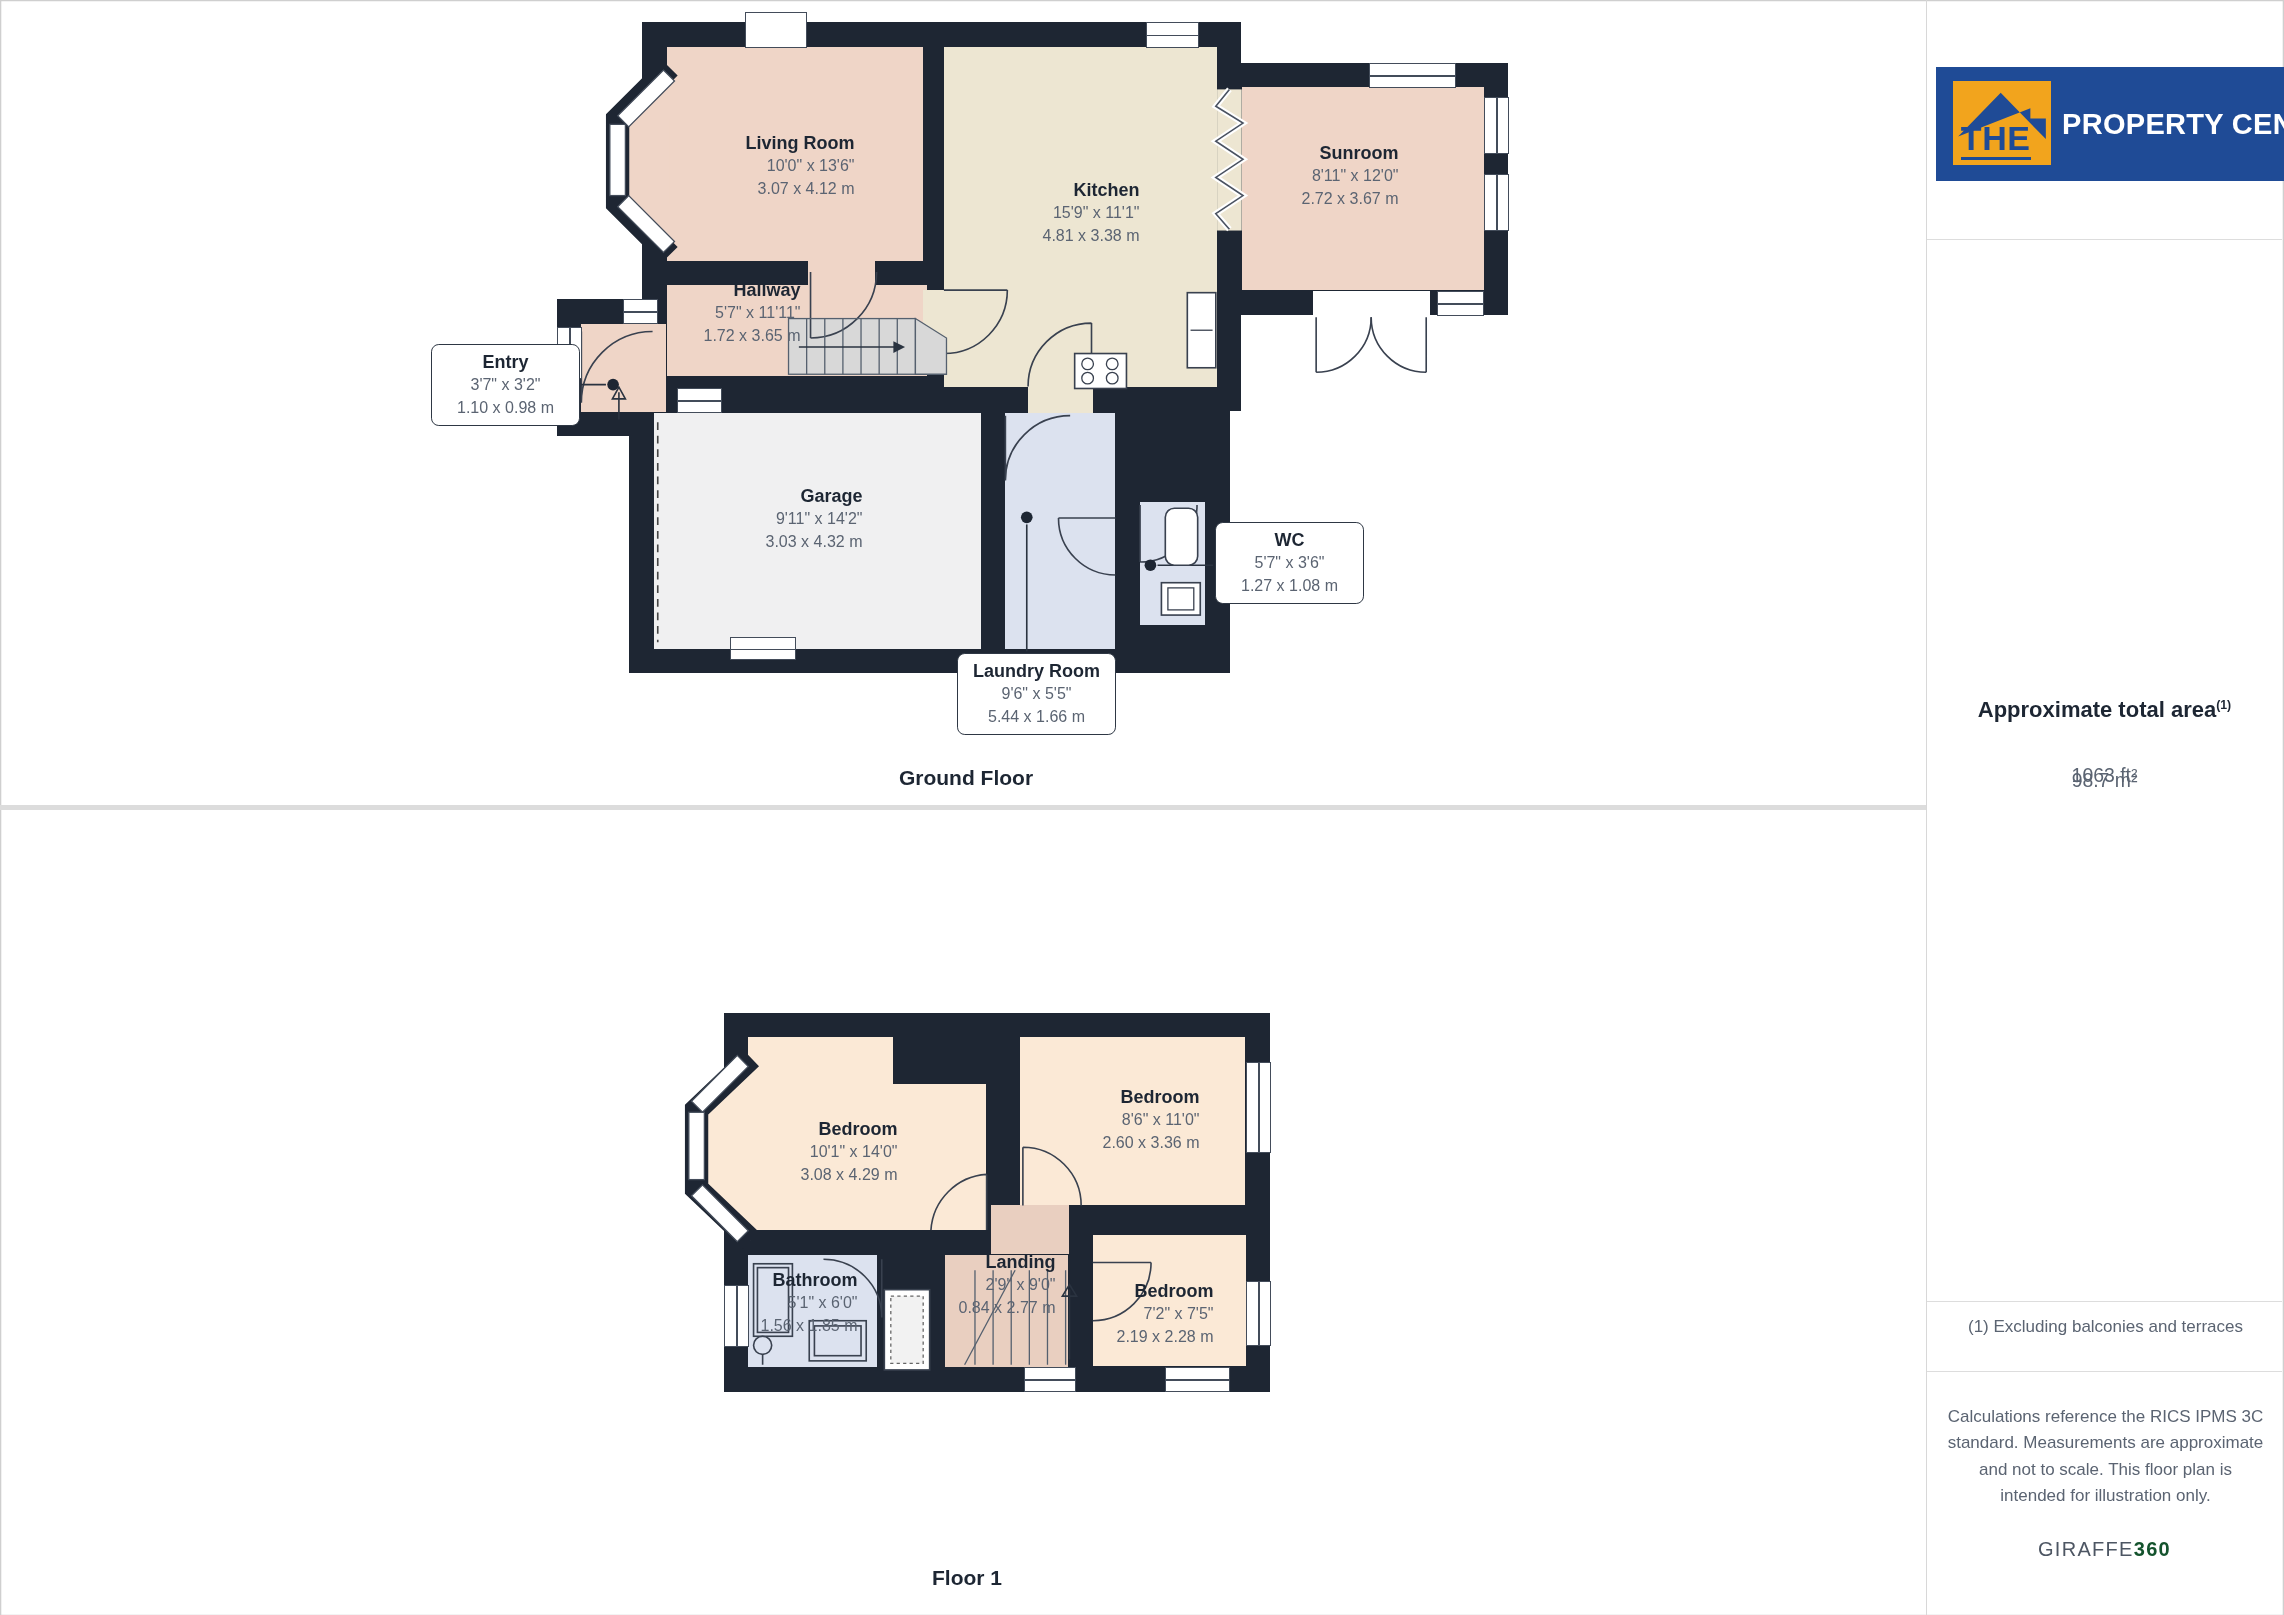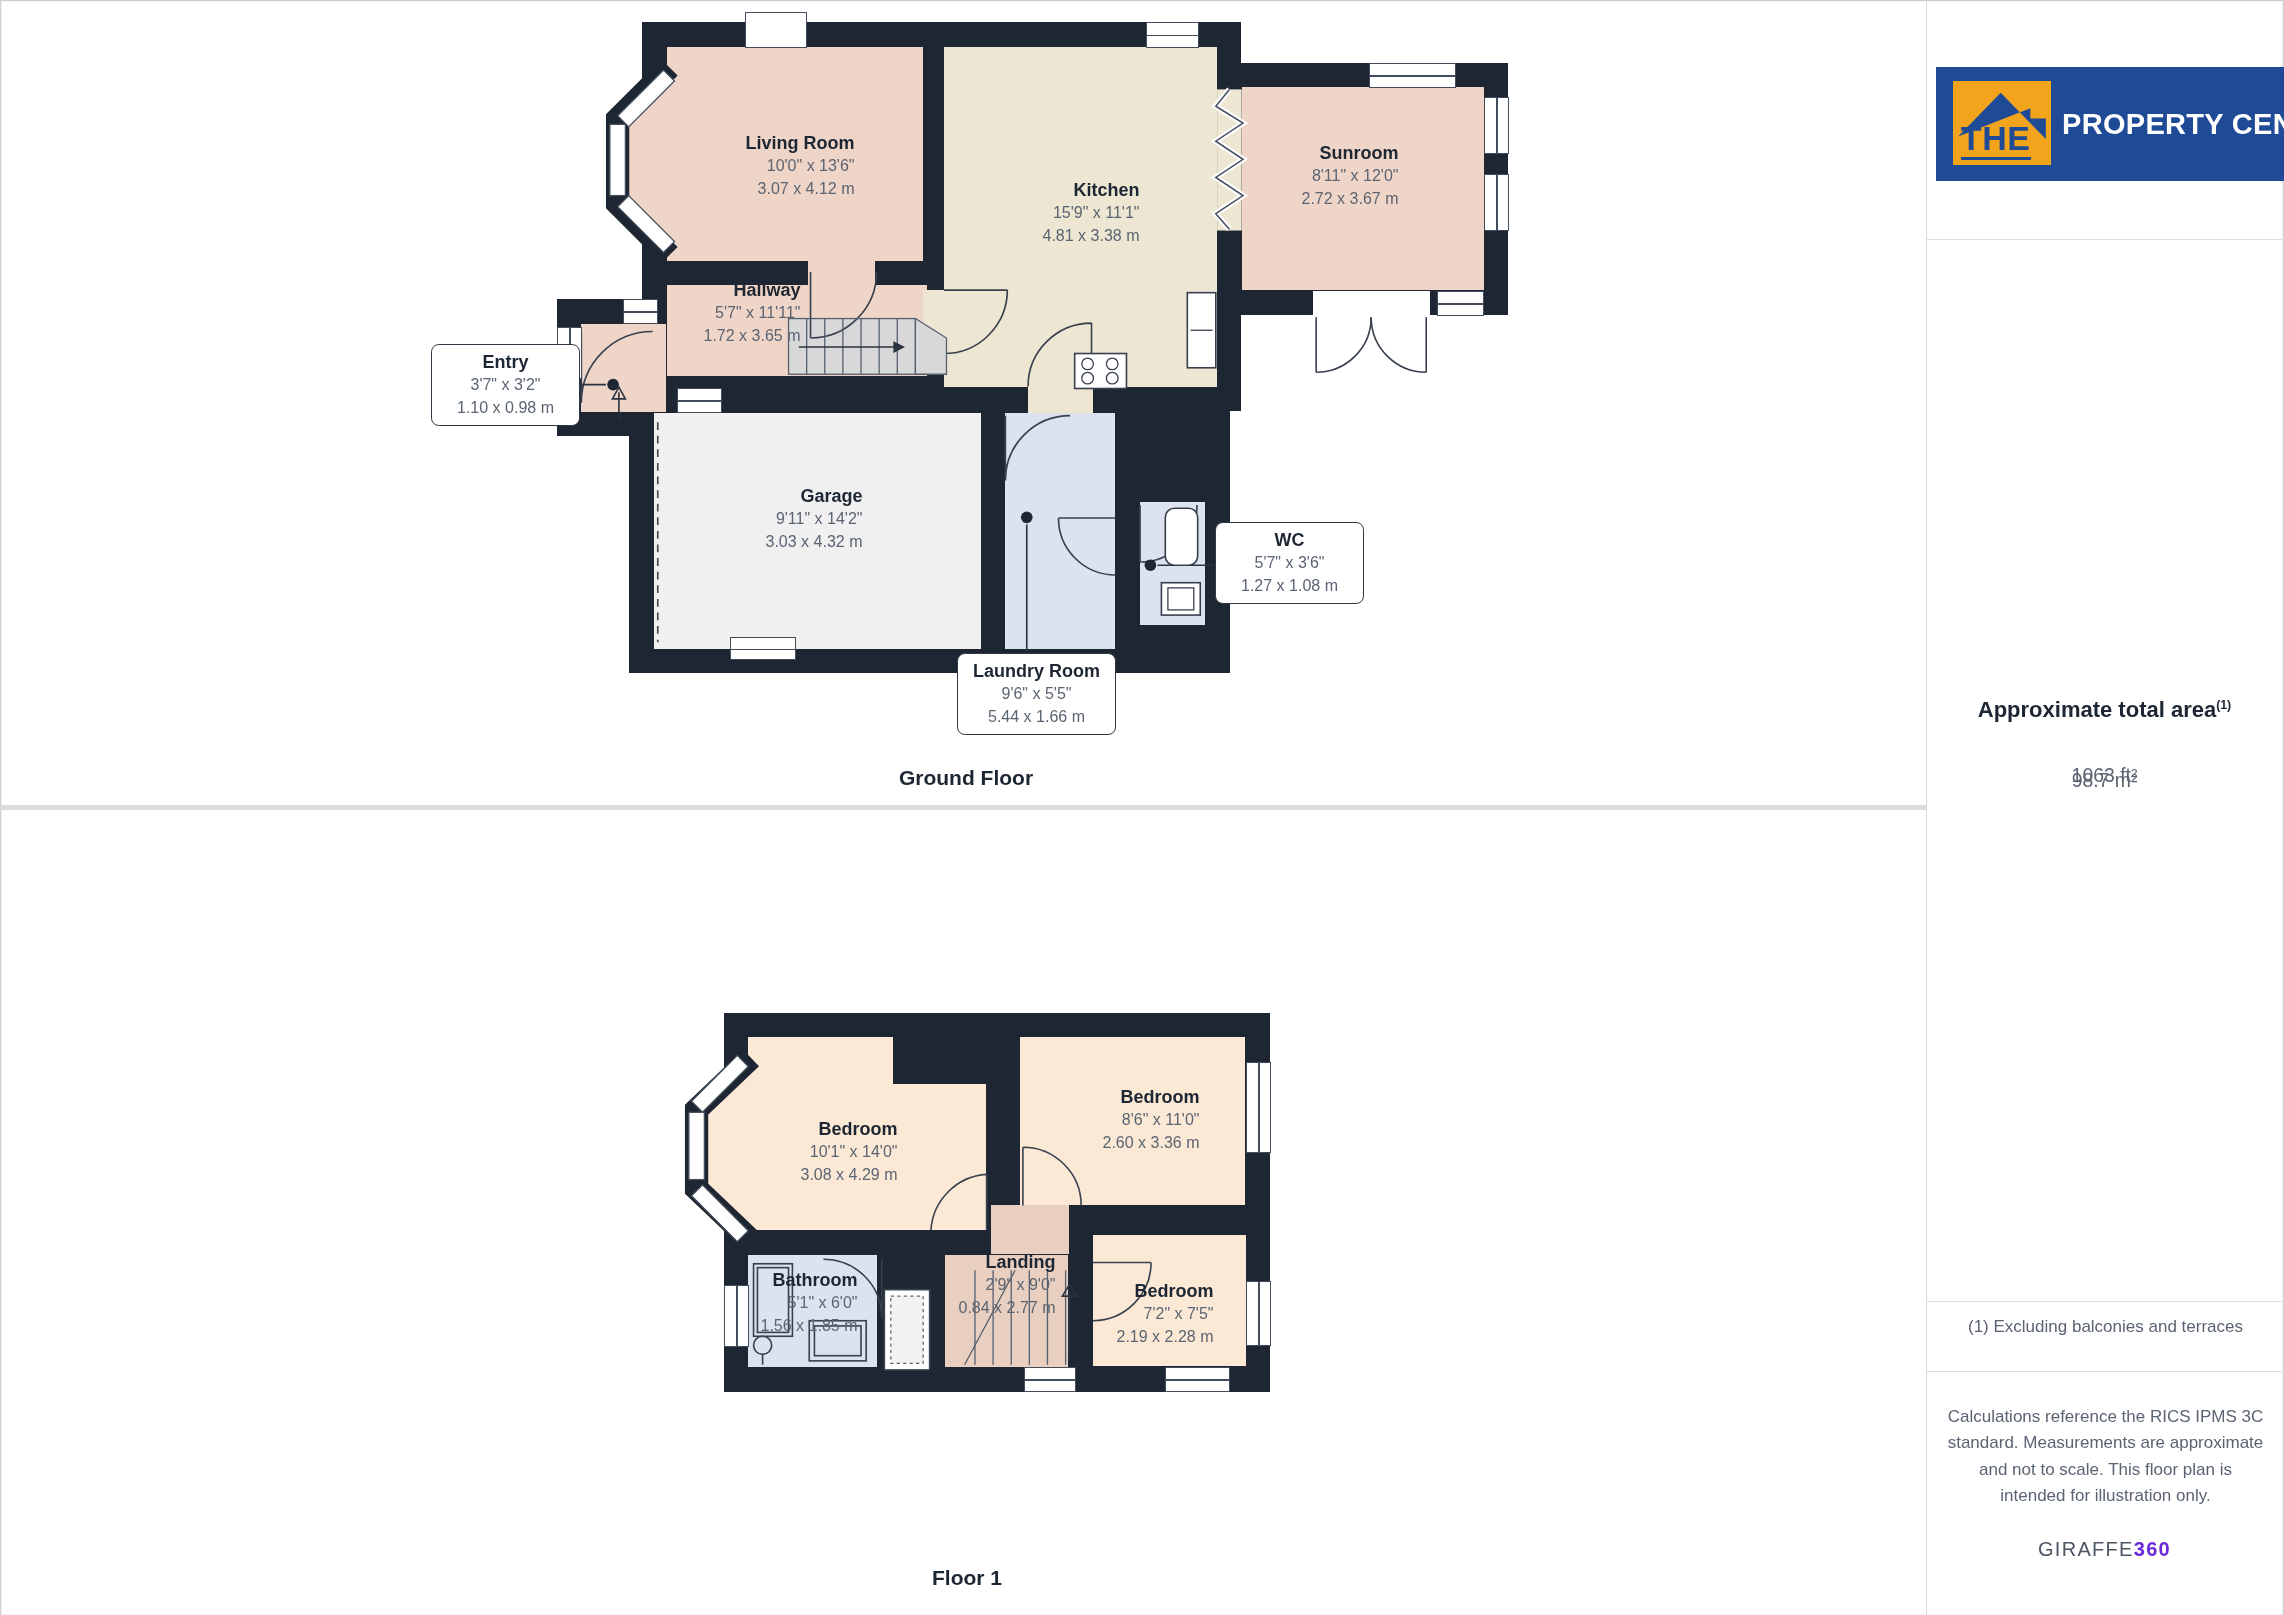--- a/index.html
+++ b/index.html
@@ -48,21 +48,21 @@
   }
   .logo-text{
     position:absolute;left:126px;top:0;height:114px;display:flex;align-items:center;
     color:#fff;font-size:29px;font-weight:bold;letter-spacing:0.3px;white-space:nowrap;
   }
   .area-head{position:absolute;left:1927px;width:355px;text-align:center;font-size:22px;font-weight:bold;color:var(--ink);}
   .area-head sup{font-size:12.3px;font-weight:bold;}
   .area-val{position:absolute;left:1927px;width:355px;text-align:center;font-size:19.4px;color:var(--dim);}
   .foot{position:absolute;left:1946px;width:319px;text-align:center;font-size:17px;color:var(--dim);line-height:1.55;}
   .giraffe{position:absolute;left:1927px;width:355px;text-align:center;font-size:20px;letter-spacing:1.3px;color:#4D5663;}
-  .giraffe b{color:#6d28d9;}
+  .giraffe b{color:#14532d;}
 </style>
 </head>
 <body>
 
 <div class="page">
 
   <div class="wall" style="left:642px;top:22px;width:308px;height:366px;"></div>
   <div class="wall" style="left:919px;top:22px;width:322px;height:389px;"></div>
   <div class="wall" style="left:1217px;top:63px;width:291px;height:252px;"></div>
   <div class="wall" style="left:557px;top:299px;width:117px;height:137px;"></div>

